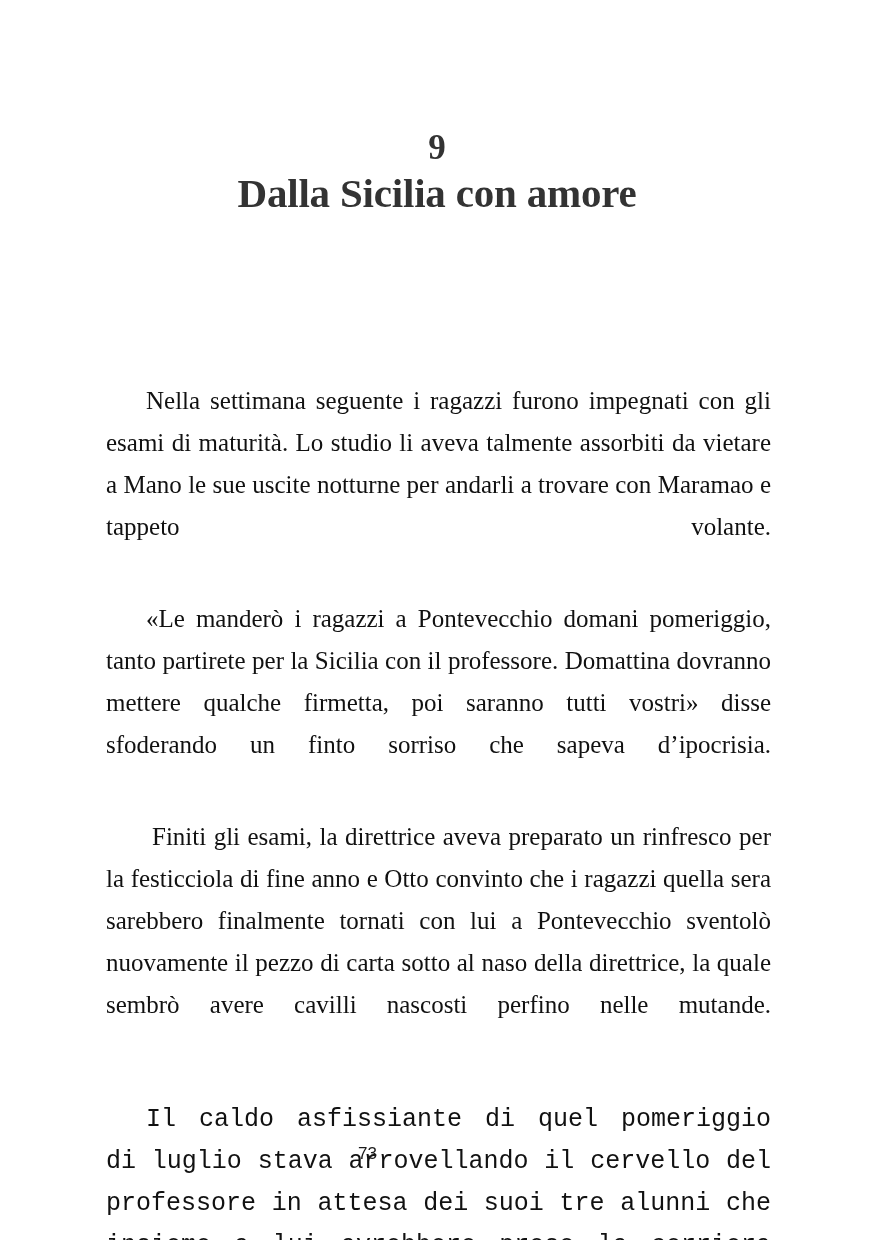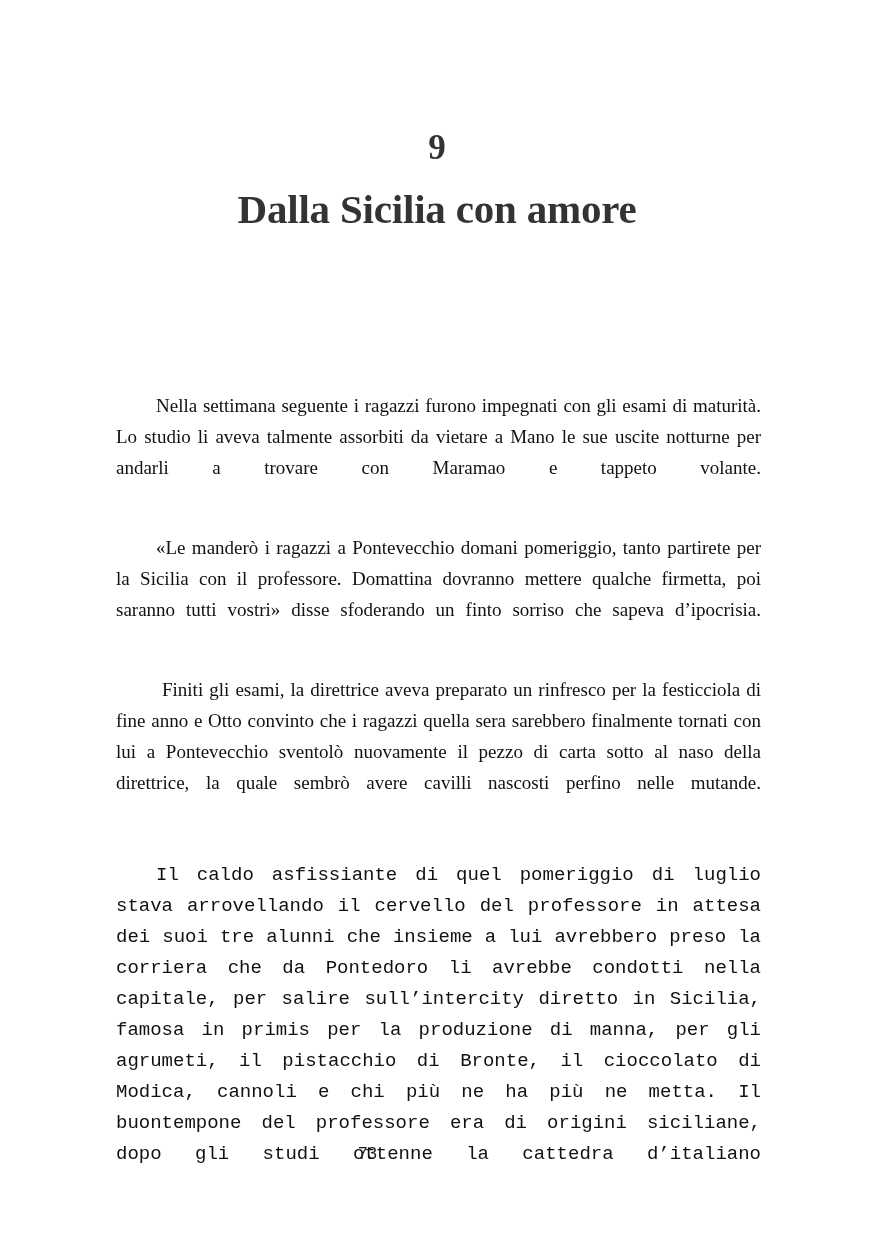--- a/index.html
+++ b/index.html
@@ -36,40 +36,40 @@
     color: #333333;
     letter-spacing: 0px;
   }
 
   .chapter-title {
     font-family: "Liberation Serif", "DejaVu Serif", serif;
     font-weight: bold;
     font-size: 41px;
     line-height: 50px;
     color: #333333;
-    margin-top: 16px;
+    margin-top: 0;
     letter-spacing: -0.2px;
   }
 
   
   .body-column {
     position: absolute;
     left: 98px;
     top: 372px;
     width: 681px;
   }
 
   .para {
     font-family: "Liberation Serif", "DejaVu Serif", serif;
-    font-size: 19px;
-    line-height: 31px;
+    font-size: 25px;
+    line-height: 42px;
     color: #111111;
     text-align: justify;
     text-justify: inter-word;
-    margin: 18px;
+    margin: 8px;
     padding: 0;
     text-indent: 40px;
     hyphens: none;
     -webkit-hyphens: none;
   }
 
   .para.indent-wide {
     text-indent: 46px;
   }
 

